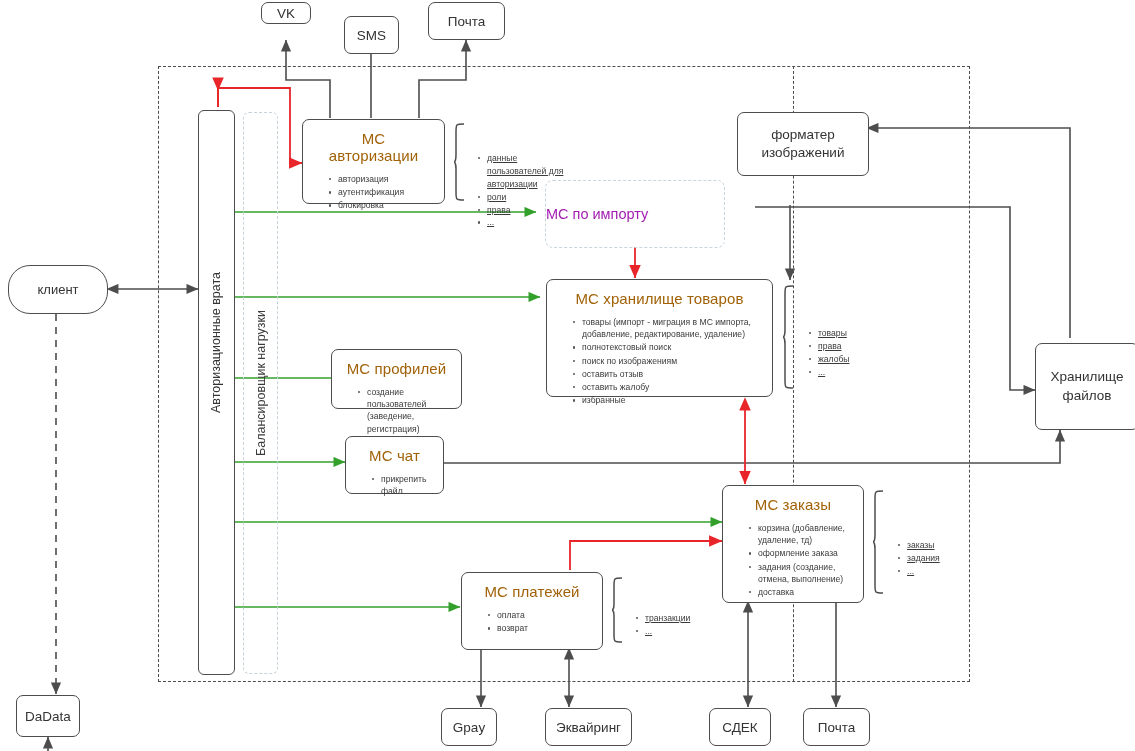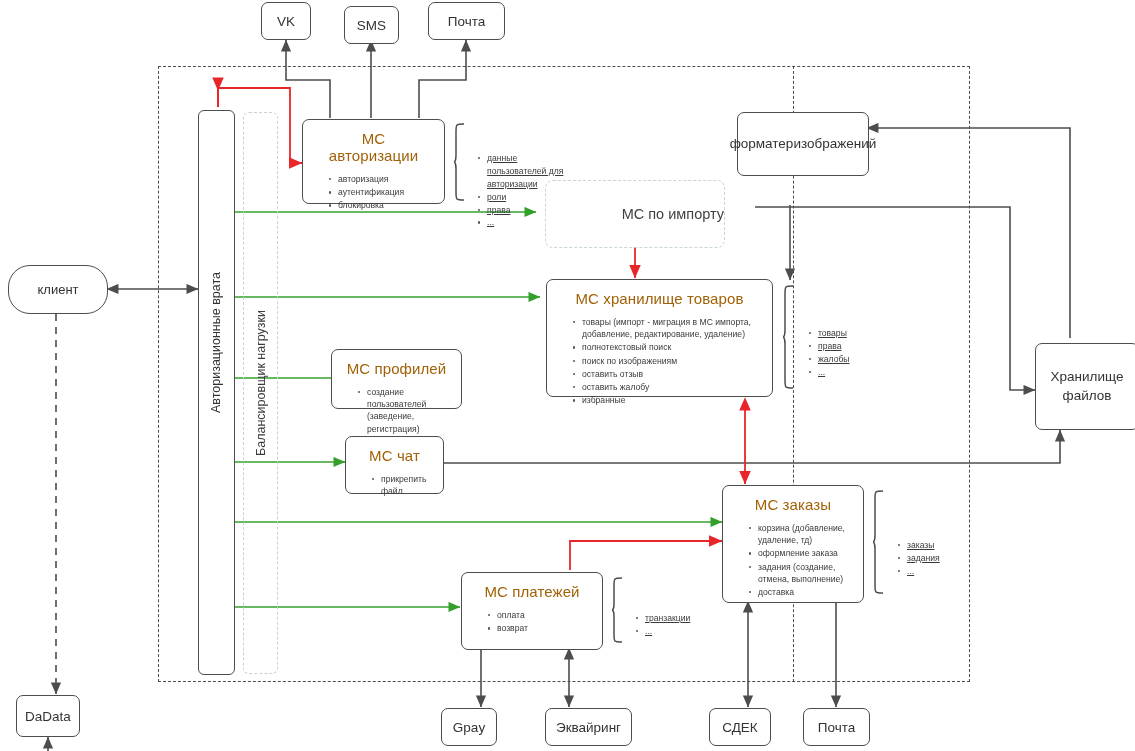--- a/index.html
+++ b/index.html
@@ -88,23 +88,23 @@
   .vcol.dash{
     border:1.6px dashed #c7d2d9;
     background:transparent;
   }
   .dashbox{
     position:absolute;
     box-sizing:border-box;
     border:1.7px dashed #c9d5dc;
     border-radius:8px;
     background:transparent;
-    display:flex;align-items:center;justify-content:flex-end;
+    display:flex;align-items:center;justify-content:flex-start;
     font-size:14.5px;
-    color:#404040;
+    color:#a21caf;
   }
   .boundary{
     position:absolute;
     box-sizing:border-box;
     border:1.7px dashed #4d4d4d;
     background:transparent;
   }
   .vdivider{
     position:absolute;
     border-left:1.7px dashed #4d4d4d;
@@ -186,24 +186,24 @@
 
       <path d="M745,400 L745,484" marker-end="url(#ar-r)" marker-start="url(#ar-rs)"></path>
 
       <path d="M570,570 L570,541 L722,541" marker-end="url(#ar-r)"></path>
     </g>
   </svg>
 
   <div class="boundary" style="left:158px;top:66px;width:812px;height:616px;"></div>
   <div class="vdivider" style="left:793px;top:66px;height:616px;"></div>
 
-  <div class="node ext" style="left:261px;top:2px;width:50px;height:38px;">
+  <div class="node ext" style="left:261px;top:2px;width:50px;height:22px;">
     <span>VK</span>
   </div>
-  <div class="node ext" style="left:344px;top:6px;width:55px;height:38px;">
+  <div class="node ext" style="left:344px;top:16px;width:55px;height:38px;">
     <span>SMS</span>
   </div>
   <div class="node ext" style="left:428px;top:2px;width:77px;height:38px;">
     <span>Почта</span>
   </div>
 
   <div class="node pill" style="left:8px;top:265px;width:100px;height:49px;">
     <span>клиент</span>
   </div>
   <div class="node ext" style="left:16px;top:695px;width:64px;height:42px;">
@@ -307,21 +307,21 @@
   <svg style="position:absolute;left:610px;top:576px;" width="14" height="70">
     <path d="M12,2 C4,2 4,2 4,10 L4,28 C4,34 2,34 2,34 C2,34 4,34 4,40 L4,58 C4,66 4,66 12,66" fill="none" stroke="#4d4d4d" stroke-width="1.5"></path>
   </svg>
   <div class="sidelist" style="left:624px;top:600px;width:80px;">
     <ul>
       <li>транзакции</li>
       <li>...</li>
     </ul>
   </div>
 
-  <div class="node" style="left:737px;top:112px;width:132px;height:64px;display:flex;align-items:center;justify-content:center;flex-direction:row;font-size:13.5px;line-height:1.35;">
+  <div class="node" style="left:737px;top:112px;width:132px;height:64px;display:flex;align-items:center;justify-content:center;flex-direction:column;font-size:13.5px;line-height:1.35;">
     <span>форматер</span>
     <span>изображений</span>
   </div>
 
   <div class="node" style="left:1035px;top:343px;width:104px;height:87px;display:flex;align-items:center;justify-content:center;flex-direction:column;font-size:13.5px;line-height:1.35;">
     <span>Хранилище</span>
     <span>файлов</span>
   </div>
 
   <div class="node ext" style="left:441px;top:708px;width:56px;height:38px;">

